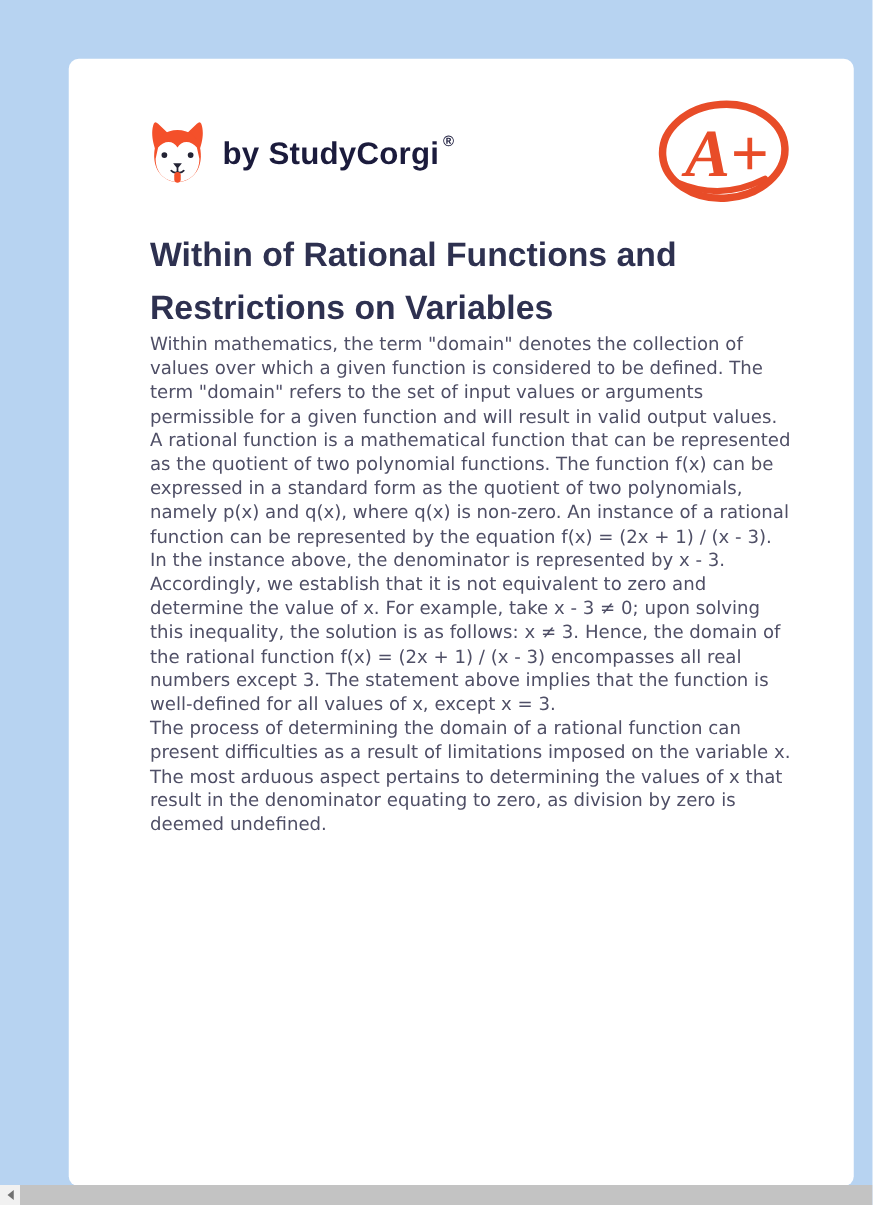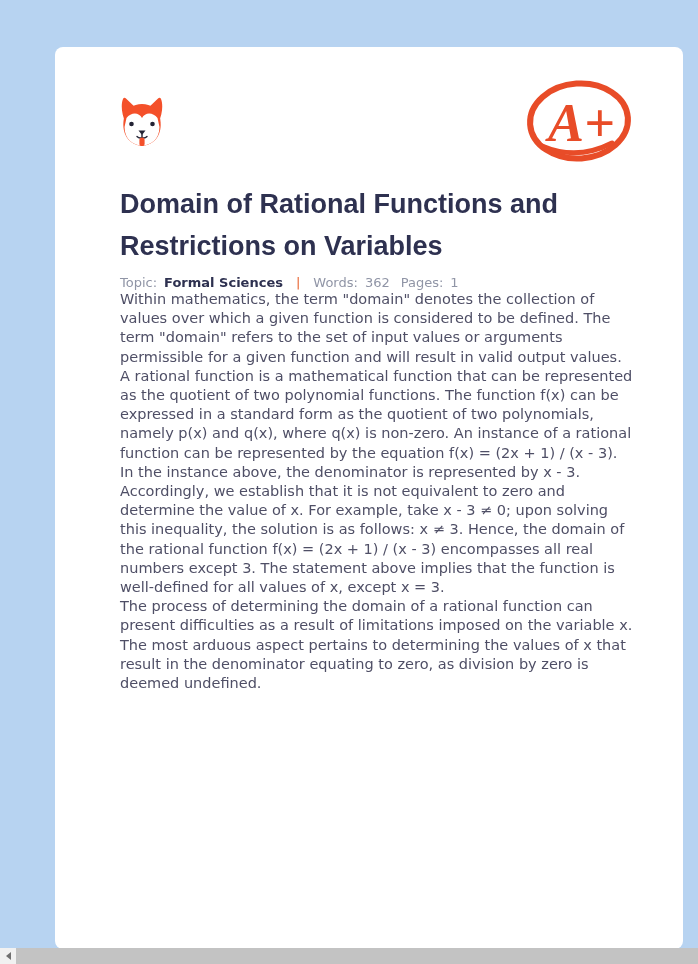--- a/index.html
+++ b/index.html
@@ -81,39 +81,31 @@
         <path d="M6 27 C1 16 1 7 3 2 Q4 -0.5 6.5 2 L18 13 Q10 17 8 26 Z" fill="#f4502a"></path>
         <path d="M38 27 C43 16 43 7 41 2 Q40 -0.5 37.5 2 L26 13 Q34 17 36 26 Z" fill="#f4502a"></path>
         <path d="M22 7 C31 7 38 12 40 21 C42.5 33 38.5 47 22 49 C5.5 47 1.5 33 4 21 C6 12 13 7 22 7 Z" fill="#f4502a"></path>
         <path d="M22 21 C25 15 33 15 37.5 21 L39.5 30 C39.5 42 31 48.5 22 48.5 C13 48.5 4.5 42 4.5 30 L6.5 21 C11 15 19 15 22 21 Z" fill="#ffffff"></path>
         <circle cx="11.5" cy="27" r="2.3" fill="#232334"></circle>
         <circle cx="32.5" cy="27" r="2.3" fill="#232334"></circle>
         <path d="M18.5 33.5 L25.5 33.5 L22 38 Z" fill="#232334"></path>
         <path d="M22 37.5 L22 40.5 M17 39.5 Q19.5 42 22 40.5 M27 39.5 Q24.5 42 22 40.5" stroke="#232334" stroke-width="1.4" fill="none" stroke-linecap="round"></path>
         <rect x="19.4" y="40.5" width="5.2" height="8.5" rx="2.6" fill="#f4502a"></rect>
       </svg>
+      <div class="logo-text"><span>by StudyCorgi</span><sup>®</sup></div>
     </div>
     <svg width="108" height="90" viewBox="0 0 108 90">
       <ellipse cx="54" cy="43" rx="49" ry="37.5" fill="none" stroke="#e84c28" stroke-width="6" transform="rotate(-4 54 43)"></ellipse>
       <path d="M17 68 Q52 83 87 65" stroke="#e84c28" stroke-width="5" fill="none" stroke-linecap="round"></path>
       <text x="23" y="63" font-family="Liberation Serif, serif" font-style="italic" font-weight="bold" font-size="54" fill="#e84c28">A+</text>
     </svg>
   </div>
 
-  <h1>Domain of Rational Functions and Restrictions on Variables</h1>
+  <h1>Within of Rational Functions and Restrictions on Variables</h1>
 
-  <div class="meta">
-    <span>Topic:</span>
-    <a class="m-dark">Formal Sciences</a>
-    <span class="m-sep">|</span>
-    <span>Words:</span>
-    <span>362</span>
-    <span class="m-pages">Pages:</span>
-    <span>1</span>
-  </div>
 
   <section class="section first">
     <p>Within mathematics, the term "domain" denotes the collection of values over which a given function is considered to be defined. The term "domain" refers to the set of input values or arguments permissible for a given function and will result in valid output values.</p>
   </section>
 
   <section class="section">
     <p>A rational function is a mathematical function that can be represented as the quotient of two polynomial functions. The function f(x) can be expressed in a standard form as the quotient of two polynomials, namely p(x) and q(x), where q(x) is non-zero. An instance of a rational function can be represented by the equation f(x) = (2x + 1) / (x - 3). In the instance above, the denominator is represented by x - 3. Accordingly, we establish that it is not equivalent to zero and determine the value of x. For example, take x - 3 ≠ 0; upon solving this inequality, the solution is as follows: x ≠ 3. Hence, the domain of the rational function f(x) = (2x + 1) / (x - 3) encompasses all real numbers except 3. The statement above implies that the function is well-defined for all values of x, except x = 3.</p>
   </section>
 
   <section class="section">

